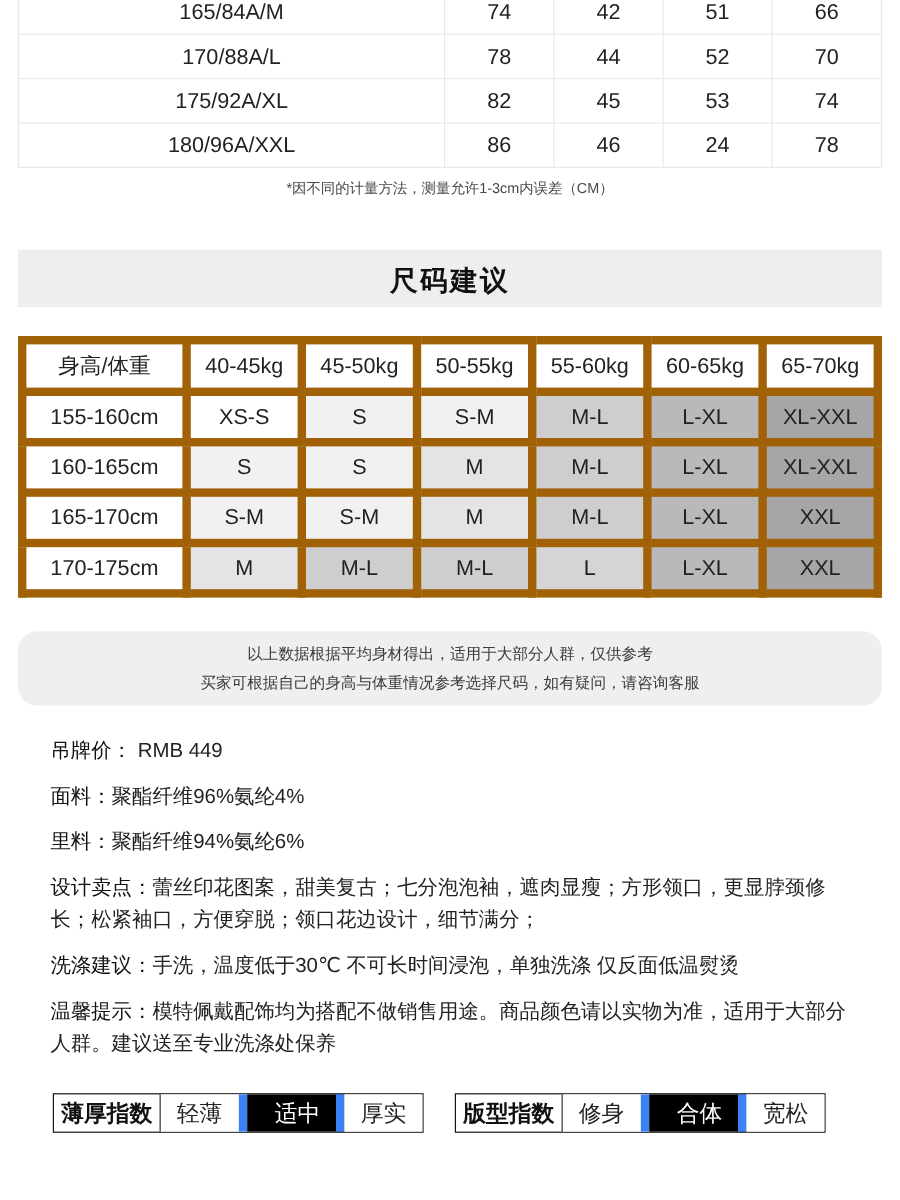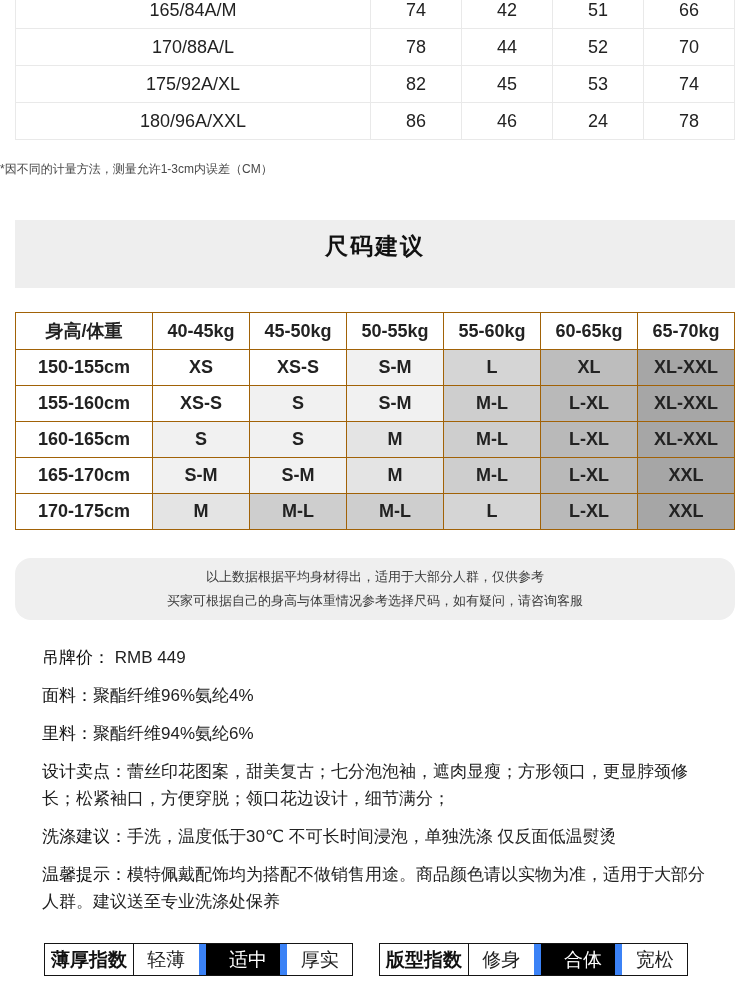--- a/index.html
+++ b/index.html
@@ -13,39 +13,39 @@
   
   .mtable {
     width: 720px; margin: -9px 15px 0;
     border-collapse: collapse; table-layout: fixed;
     font-size: 18px; text-align: center; color: #222;
   }
   .mtable td { border: 1px solid #e9e9e9; height: 36px; padding: 0; }
   .mtable .col-size { width: 355px; }
 
   .note1 {
-    margin-top: 21px; 
+    margin-top: 9px; text-align: center;
     font-size: 12px; color: #484848;
   }
 
   
   .sec-title {
-    margin: 42px 15px 0; height: 68px; line-height: 52px;
+    margin: 42px 15px 0; height: 48px; line-height: 52px;
     background: #eeeeee; text-align: center;
     font-size: 23px; font-weight: bold; color: #111;
     letter-spacing: 2px;
   }
 
   
   .rtable {
     width: 720px; margin: 24px 15px 0;
     border-collapse: collapse; table-layout: fixed;
     font-size: 18px; text-align: center; color: #222;
   }
-  .rtable td { height: 35px; padding: 0; border: 1px solid #a16207; font-weight: bold; }
+  .rtable td { height: 35px; padding: 0; border: 7px solid #a16207; }
   .rtable thead td { height: 36px; background: #ffffff; }
   .rtable .col-height { width: 137px; }
   .rtable .rt-height { background: #ffffff; }
 
   .footnote-box {
     margin: 28px 15px 0; height: 62px; background: #efefef;
     text-align: center; font-size: 13px; color: #3a3a3a;
     display: flex; flex-direction: column; justify-content: center;
     line-height: 24px;
     border-radius: 16px;
@@ -141,29 +141,20 @@
         <td>身高/体重</td>
         <td>40-45kg</td>
         <td>45-50kg</td>
         <td>50-55kg</td>
         <td>55-60kg</td>
         <td>60-65kg</td>
         <td>65-70kg</td>
       </tr>
   </thead>
   <tbody>
-      <tr>
-        <td class="rt-height">150-155cm</td>
-        <td style="background: rgb(255, 255, 255);">XS</td>
-        <td style="background: rgb(255, 255, 255);">XS-S</td>
-        <td style="background: rgb(241, 241, 241);">S-M</td>
-        <td style="background: rgb(213, 213, 213);">L</td>
-        <td style="background: rgb(189, 189, 189);">XL</td>
-        <td style="background: rgb(166, 166, 166);">XL-XXL</td>
-      </tr>
       <tr>
         <td class="rt-height">155-160cm</td>
         <td style="background: rgb(255, 255, 255);">XS-S</td>
         <td style="background: rgb(241, 241, 241);">S</td>
         <td style="background: rgb(241, 241, 241);">S-M</td>
         <td style="background: rgb(206, 206, 206);">M-L</td>
         <td style="background: rgb(185, 185, 185);">L-XL</td>
         <td style="background: rgb(166, 166, 166);">XL-XXL</td>
       </tr>
       <tr>

